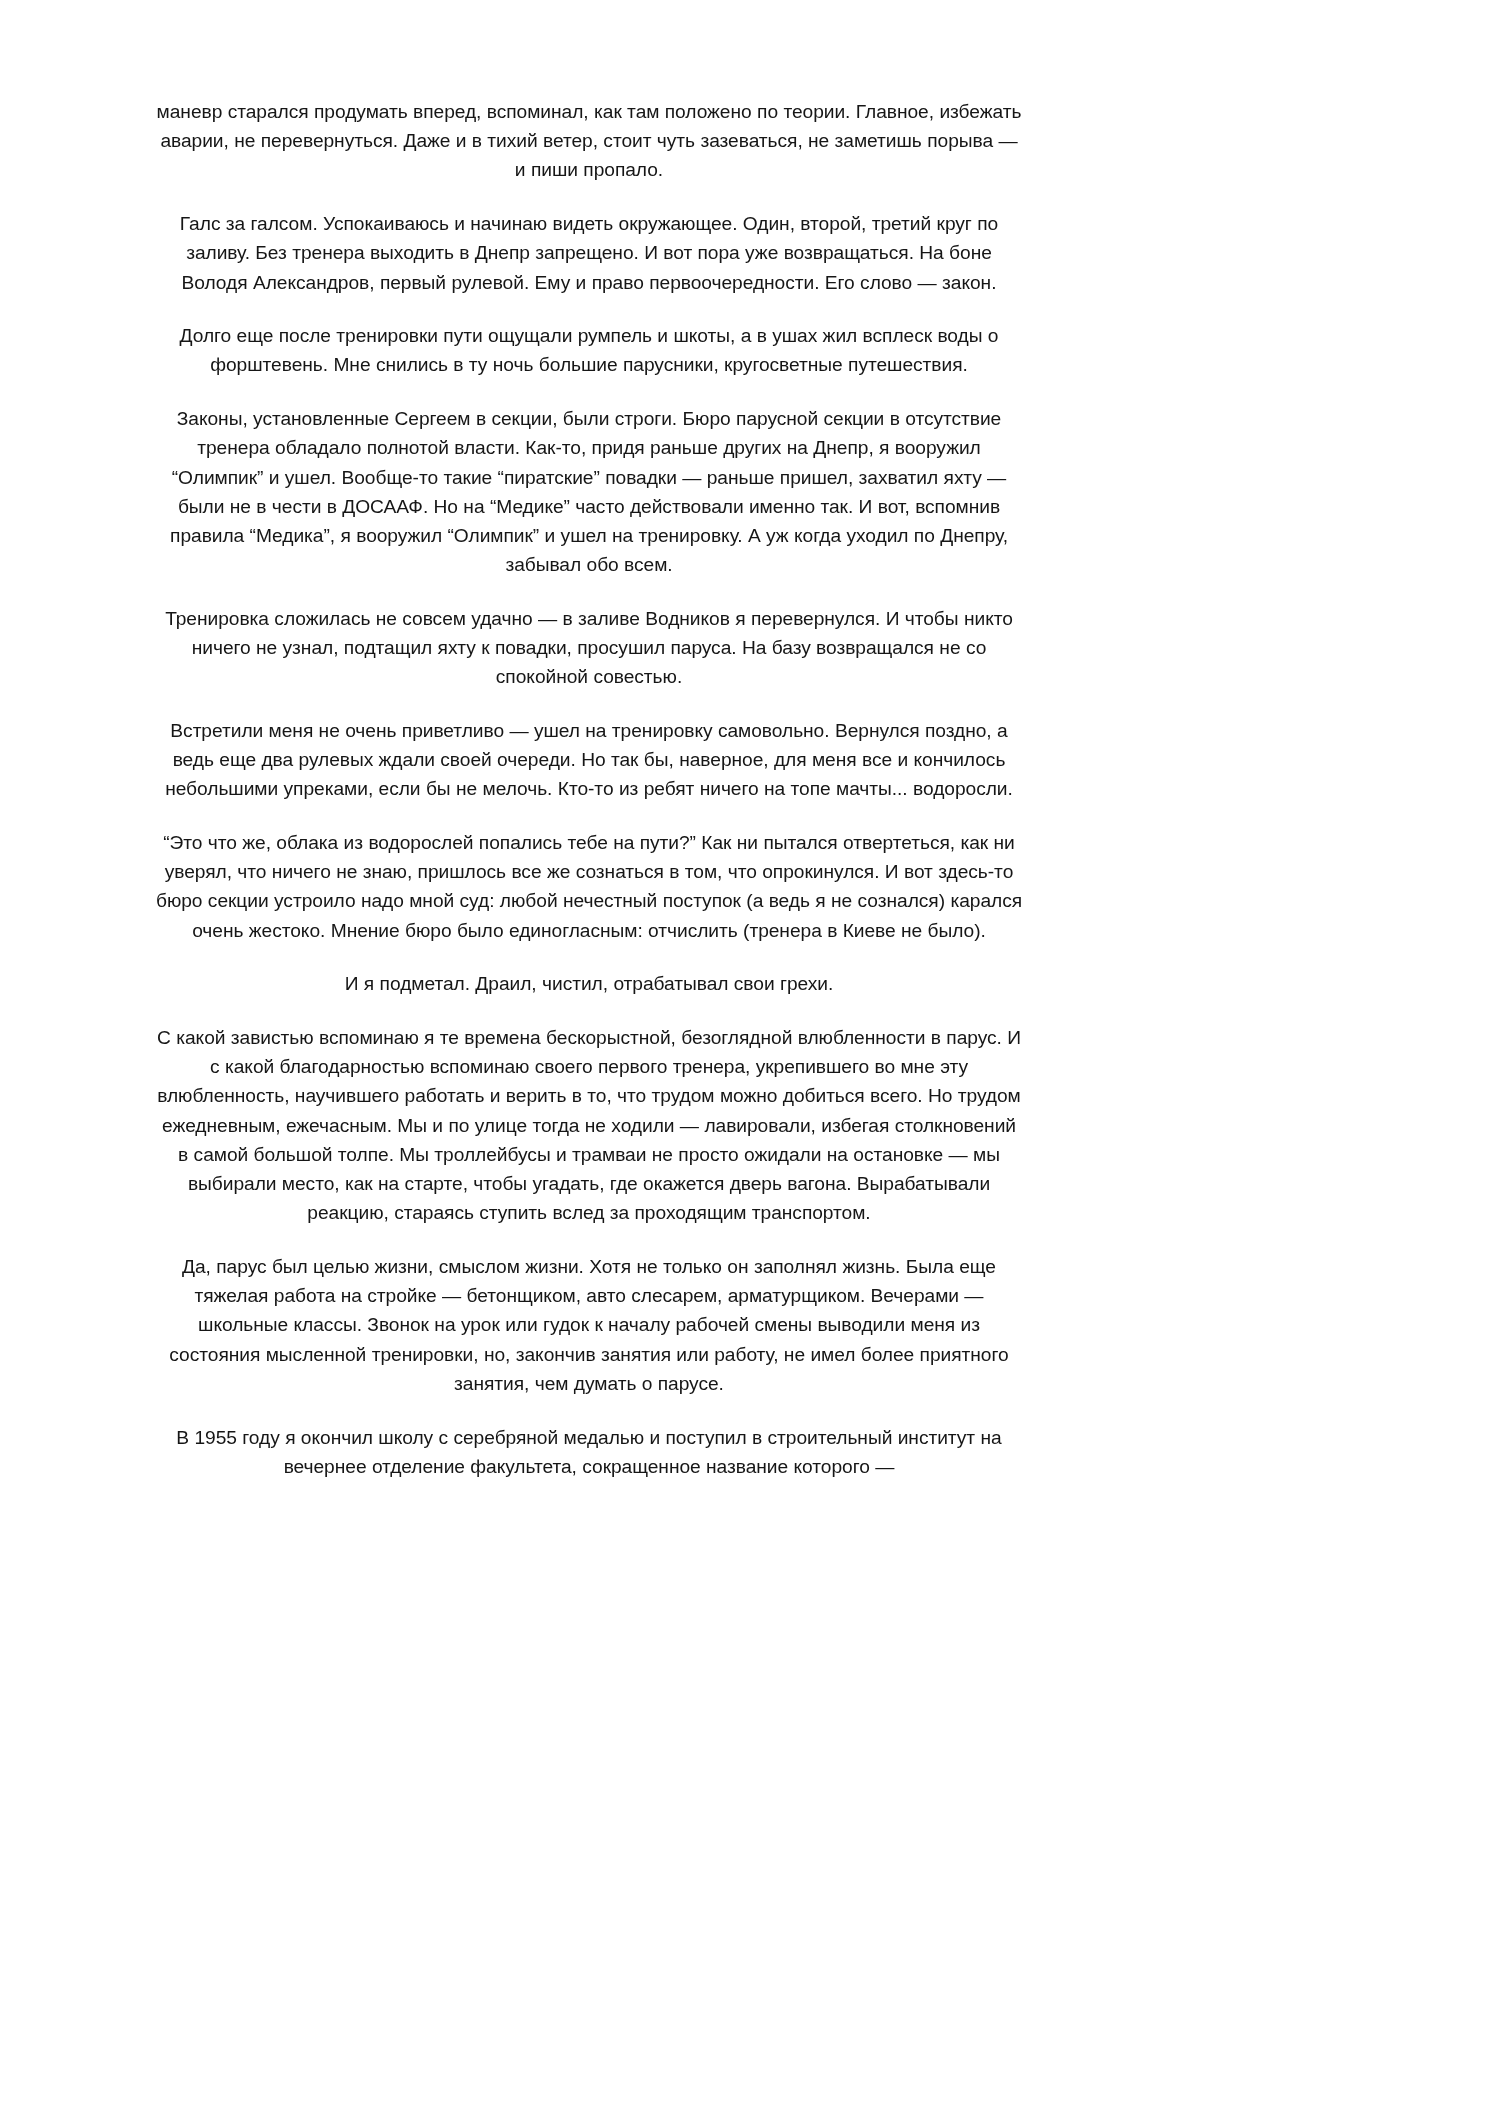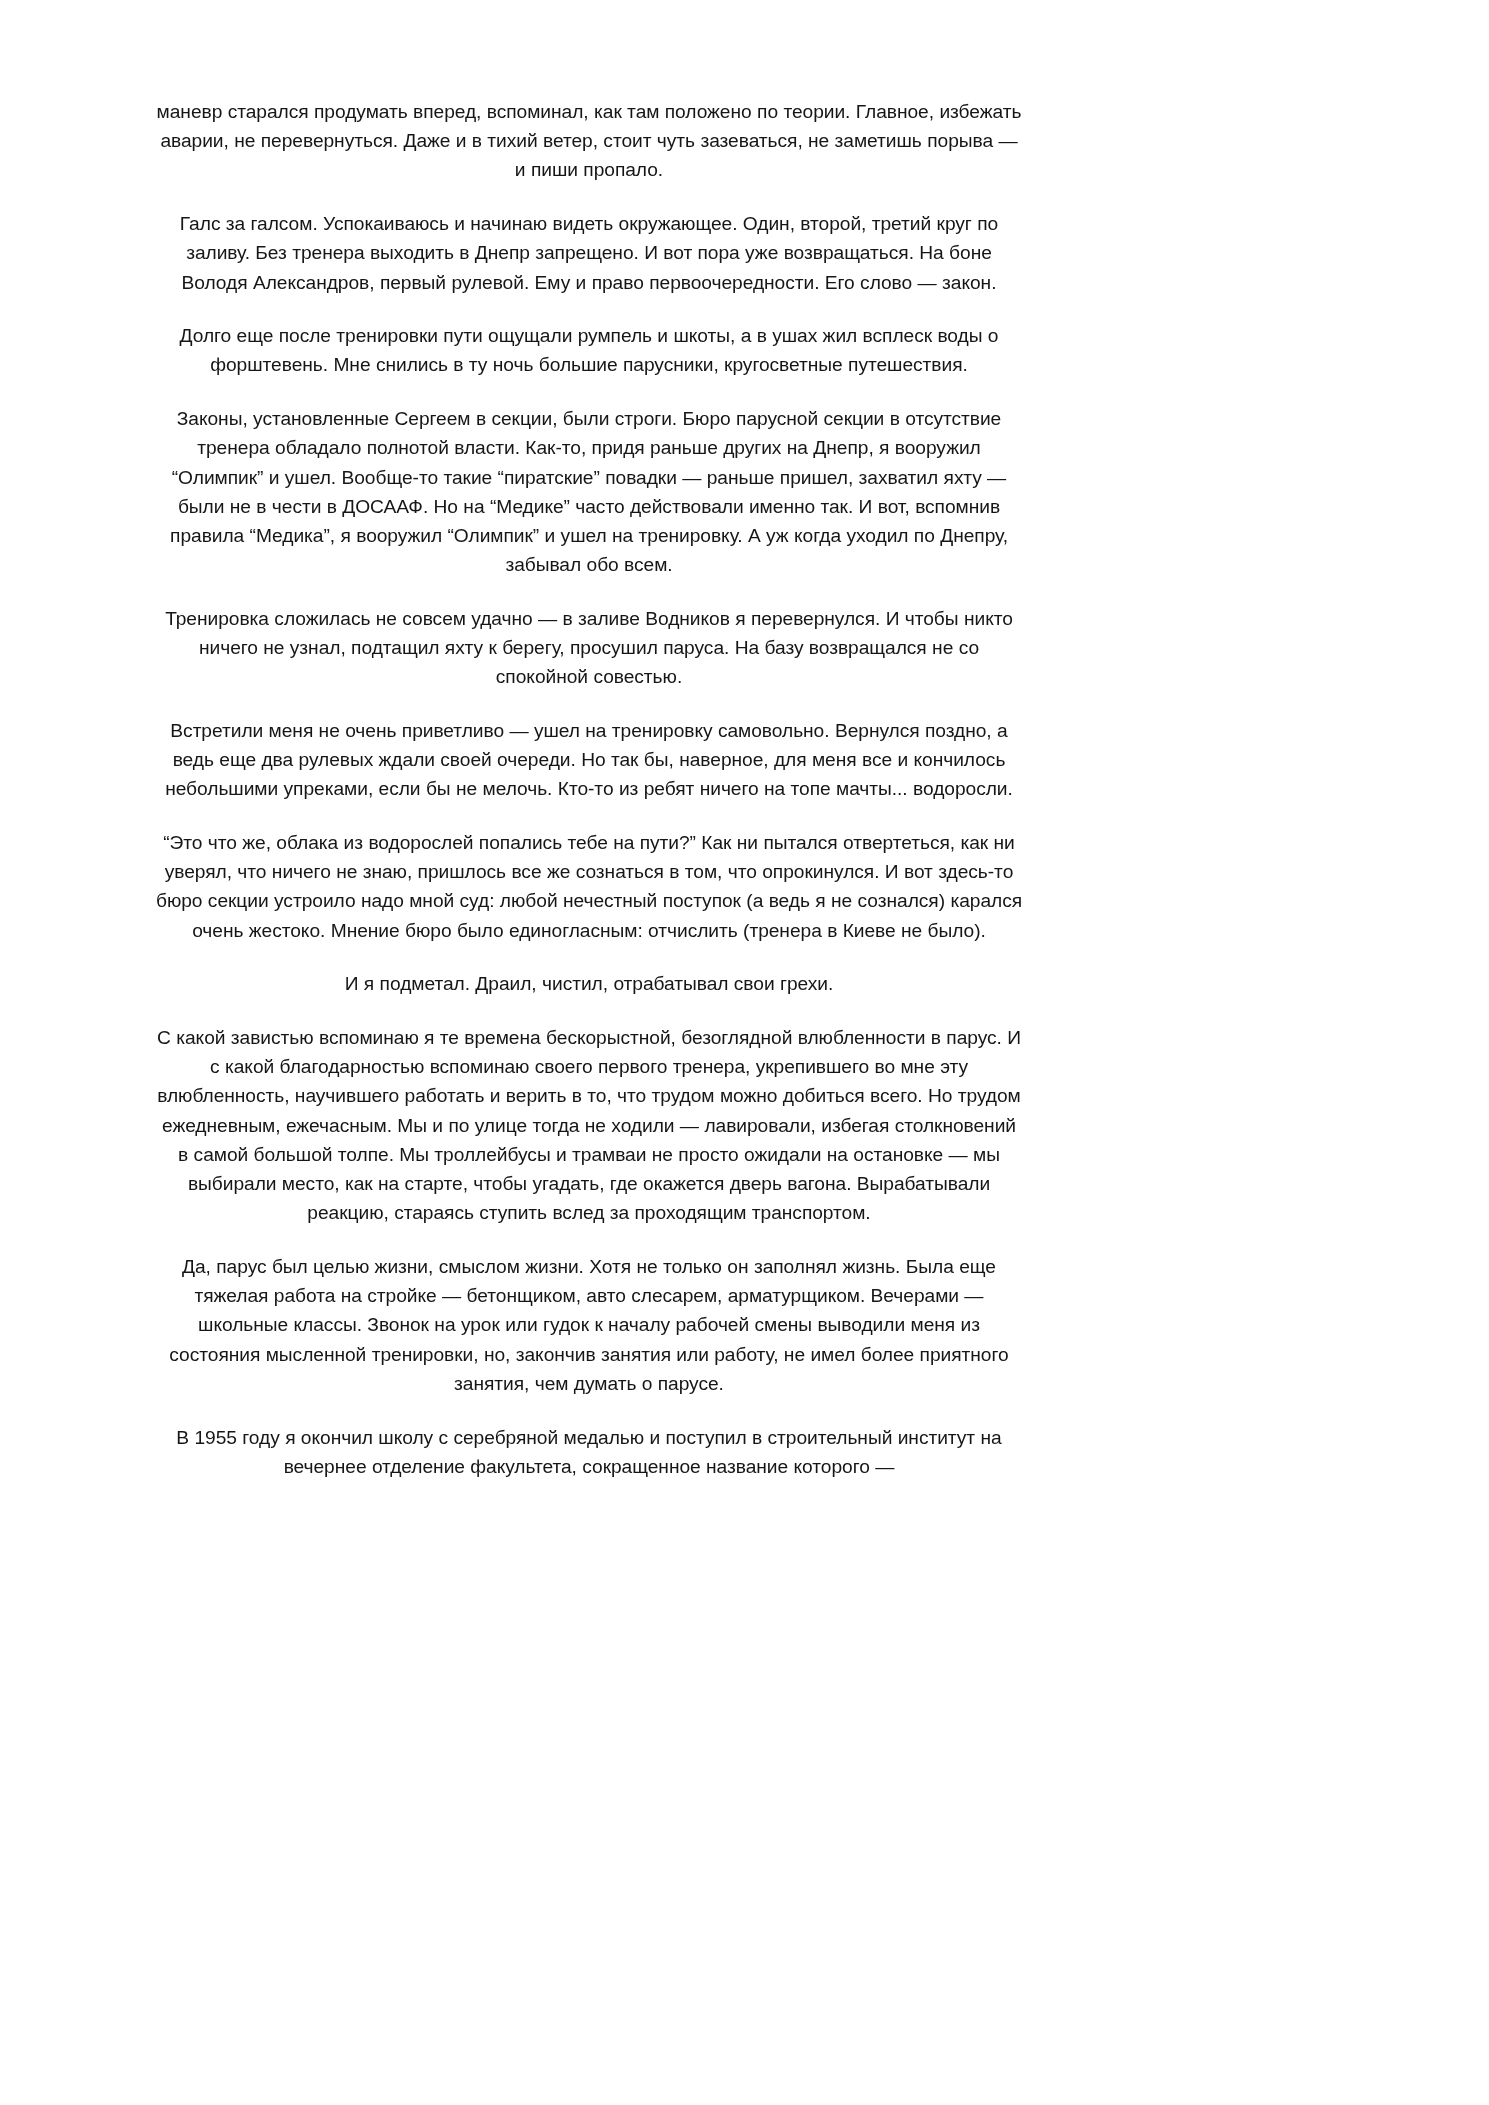--- a/index.html
+++ b/index.html
@@ -43,21 +43,21 @@
 </style>
 </head>
 <body>
 
 <div class="page">
   <div class="text-column">
     <p class="para">маневр старался продумать вперед, вспоминал, как там положено по теории. Главное, избежать аварии, не перевернуться. Даже и в тихий ветер, стоит чуть зазеваться, не заметишь порыва — и пиши пропало.</p>
     <p class="para">Галс за галсом. Успокаиваюсь и начинаю видеть окружающее. Один, второй, третий круг по заливу. Без тренера выходить в Днепр запрещено. И вот пора уже возвращаться. На боне Володя Александров, первый рулевой. Ему и право первоочередности. Его слово — закон.</p>
     <p class="para">Долго еще после тренировки пути ощущали румпель и шкоты, а в ушах жил всплеск воды о форштевень. Мне снились в ту ночь большие парусники, кругосветные путешествия.</p>
     <p class="para">Законы, установленные Сергеем в секции, были строги. Бюро парусной секции в отсутствие тренера обладало полнотой власти. Как-то, придя раньше других на Днепр, я вооружил “Олимпик” и ушел. Вообще-то такие “пиратские” повадки — раньше пришел, захватил яхту — были не в чести в ДОСААФ. Но на “Медике” часто действовали именно так. И вот, вспомнив правила “Медика”, я вооружил “Олимпик” и ушел на тренировку. А уж когда уходил по Днепру, забывал обо всем.</p>
-    <p class="para">Тренировка сложилась не совсем удачно — в заливе Водников я перевернулся. И чтобы никто ничего не узнал, подтащил яхту к берегу, просушил паруса. На базу возвращался не со спокойной совестью.</p>
+    <p class="para">Тренировка сложилась не совсем удачно — в заливе Водников я перевернулся. И чтобы никто ничего не узнал, подтащил яхту к повадки, просушил паруса. На базу возвращался не со спокойной совестью.</p>
     <p class="para">Встретили меня не очень приветливо — ушел на тренировку самовольно. Вернулся поздно, а ведь еще два рулевых ждали своей очереди. Но так бы, наверное, для меня все и кончилось небольшими упреками, если бы не мелочь. Кто-то из ребят ничего на топе мачты... водоросли.</p>
     <p class="para">“Это что же, облака из водорослей попались тебе на пути?” Как ни пытался отвертеться, как ни уверял, что ничего не знаю, пришлось все же сознаться в том, что опрокинулся. И вот здесь-то бюро секции устроило надо мной суд: любой нечестный поступок (а ведь я не сознался) карался очень жестоко. Мнение бюро было единогласным: отчислить (тренера в Киеве не было).</p>
     <p class="para">И я подметал. Драил, чистил, отрабатывал свои грехи.</p>
     <p class="para">С какой завистью вспоминаю я те времена бескорыстной, безоглядной влюбленности в парус. И с какой благодарностью вспоминаю своего первого тренера, укрепившего во мне эту влюбленность, научившего работать и верить в то, что трудом можно добиться всего. Но трудом ежедневным, ежечасным. Мы и по улице тогда не ходили — лавировали, избегая столкновений в самой большой толпе. Мы троллейбусы и трамваи не просто ожидали на остановке — мы выбирали место, как на старте, чтобы угадать, где окажется дверь вагона. Вырабатывали реакцию, стараясь ступить вслед за проходящим транспортом.</p>
     <p class="para">Да, парус был целью жизни, смыслом жизни. Хотя не только он заполнял жизнь. Была еще тяжелая работа на стройке — бетонщиком, авто слесарем, арматурщиком. Вечерами — школьные классы. Звонок на урок или гудок к началу рабочей смены выводили меня из состояния мысленной тренировки, но, закончив занятия или работу, не имел более приятного занятия, чем думать о парусе.</p>
     <p class="para">В 1955 году я окончил школу с серебряной медалью и поступил в строительный институт на вечернее отделение факультета, сокращенное название которого —</p>
   </div>
 </div>
 
 </body></html>

